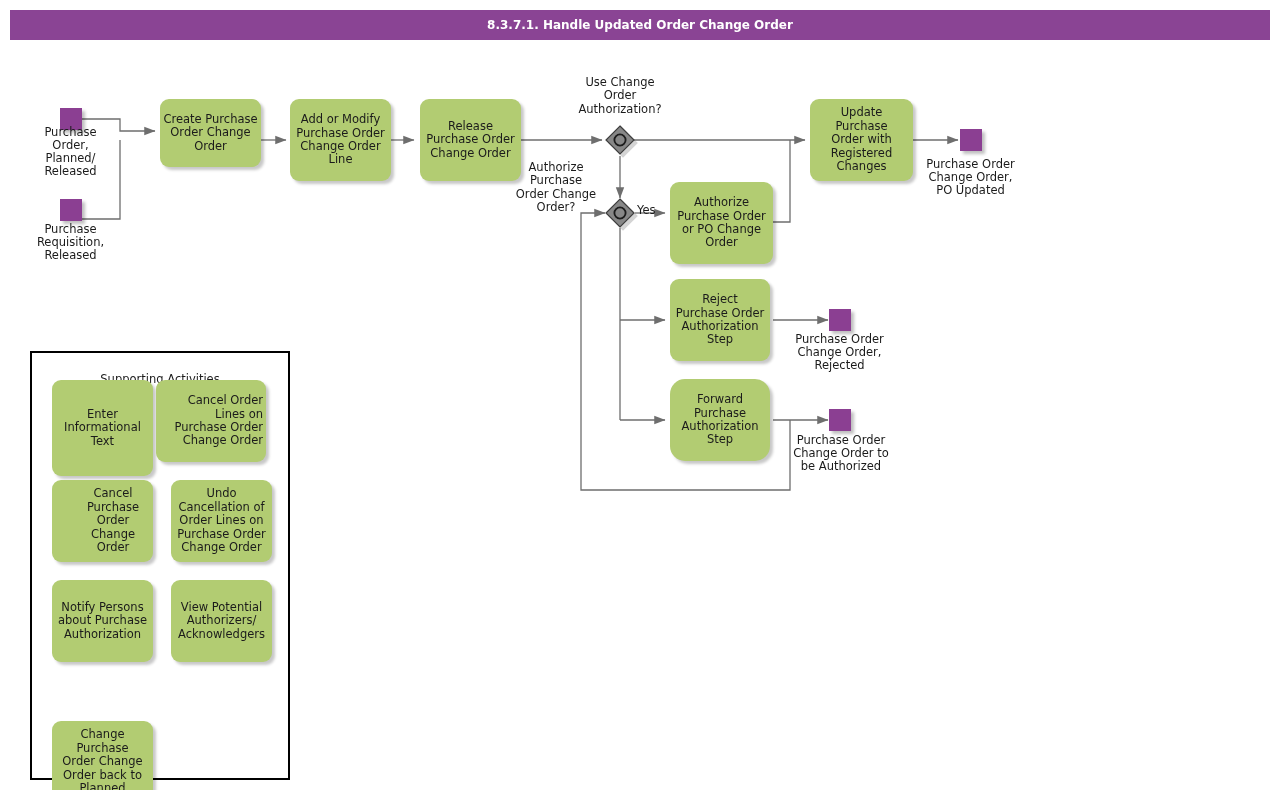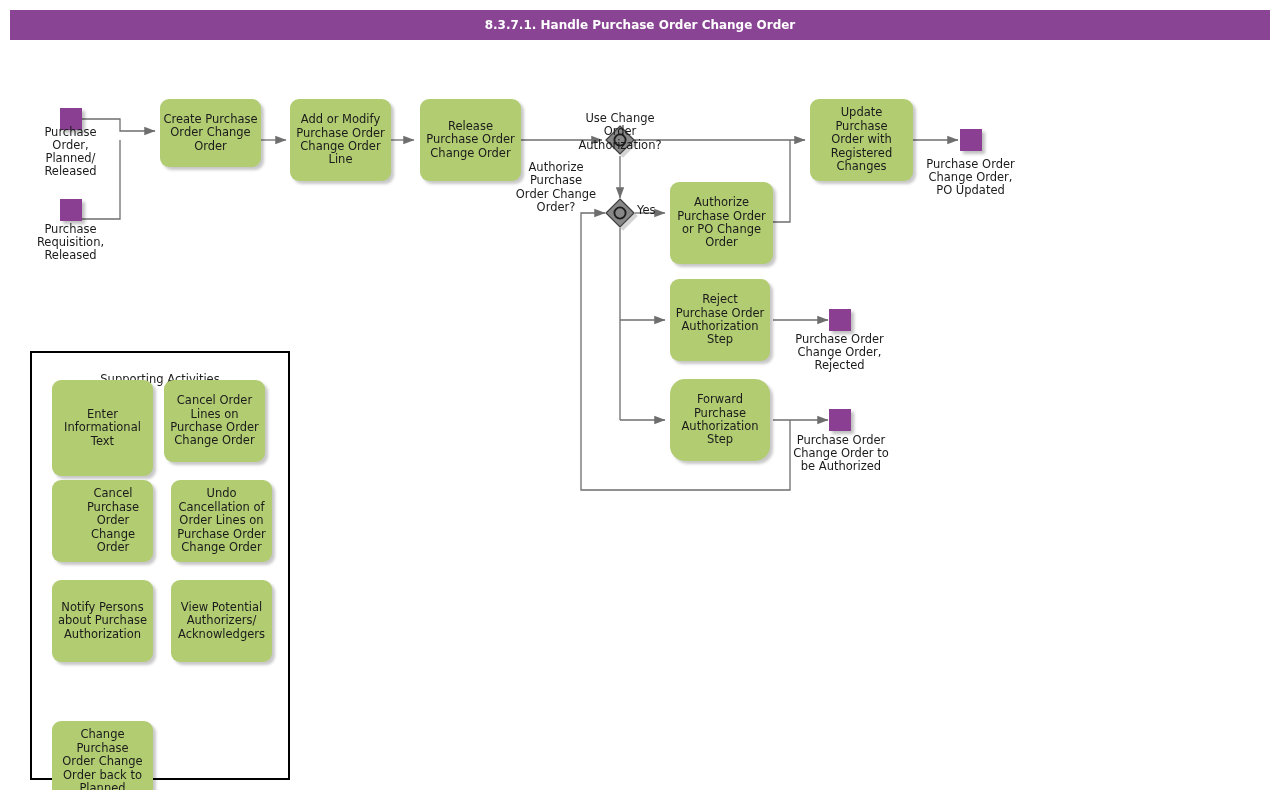--- a/index.html
+++ b/index.html
@@ -103,21 +103,21 @@
     font-size: 11.5px;
     color: #1b1b1b;
     font-family: "DejaVu Sans", sans-serif;
     margin-top: 8px;
   }
 </style>
 </head>
 <body>
 
 <div id="title-bar">
-  <span class="title-text">8.3.7.1. Handle Purchase Order Change Order</span>
+  <span class="title-text">8.3.7.1. Handle Updated Order Change Order</span>
 </div>
 
 <svg id="connector-layer" viewBox="0 0 1280 790" width="1280" height="790">
   <defs>
     <marker id="arrow" viewBox="0 0 10 8" refX="9.2" refY="4" markerWidth="9" markerHeight="7.2" orient="auto-start-reverse">
       <path d="M0,0.4 L9.6,4 L0,7.6 Z" fill="#6e6e6e"></path>
     </marker>
     <filter id="shadowGw" x="-40%" y="-40%" width="200%" height="200%">
       <feOffset dx="3" dy="3" in="SourceAlpha" result="off"></feOffset>
       <feColorMatrix in="off" type="matrix" values="0 0 0 0 0.13  0 0 0 0 0.13  0 0 0 0 0.13  0 0 0 0.28 0" result="sh"></feColorMatrix>
@@ -201,21 +201,21 @@
 </div>
 
 <div class="task" style="left:670px; top:279px; width:100px; height:82px;">
   <span class="lbl">Reject<br>Purchase Order<br>Authorization<br>Step</span>
 </div>
 
 <div class="task" style="left:670px; top:379px; width:100px; height:82px;border-radius:15px;">
   <span class="lbl">Forward<br>Purchase<br>Authorization<br>Step</span>
 </div>
 
-<div class="gateway-label" style="left:551px; top:76px; width:138px;margin-top:36px;">Use Change<br>Order<br>Authorization?</div>
+<div class="gateway-label" style="left:551px; top:76px; width:138px;">Use Change<br>Order<br>Authorization?</div>
 
 <div class="gateway-label" style="left:508px; top:161px; width:96px;">Authorize<br>Purchase<br>Order Change<br>Order?</div>
 
 <div class="flow-label" style="left:637px; top:203px;">Yes</div>
 
 <div class="event-sq" style="left:960px; top:129px;"></div>
 <div class="event-label" style="left:905px; top:158px; width:131px;">Purchase Order<br>Change Order,<br>PO Updated</div>
 
 <div class="event-sq" style="left:829px; top:309px;"></div>
 <div class="event-label" style="left:774px; top:333px; width:131px;">Purchase Order<br>Change Order,<br>Rejected</div>
@@ -223,21 +223,21 @@
 <div class="event-sq" style="left:829px; top:409px;"></div>
 <div class="event-label" style="left:774px; top:434px; width:134px;">Purchase Order<br>Change Order to<br>be Authorized</div>
 
 <div id="support-panel">
   <div class="panel-title">Supporting Activities</div>
 
   <div class="task" style="left:20px; top:27px; width:101px; height:96px;">
     <span class="lbl">Enter<br>Informational<br>Text</span>
   </div>
 
-  <div class="task" style="left:132px; top:27px; width:101px; height:82px;">
+  <div class="task" style="left:124px; top:27px; width:110px; height:82px;text-align:right;">
     <span class="lbl">Cancel Order<br>Lines on<br>Purchase Order<br>Change Order</span>
   </div>
 
   <div class="task" style="left:20px; top:127px; width:101px; height:82px;padding-left:24px;">
     <span class="lbl">Cancel Purchase<br>Order Change<br>Order</span>
   </div>
 
   <div class="task" style="left:139px; top:127px; width:101px; height:82px;">
     <span class="lbl">Undo<br>Cancellation of<br>Order Lines on<br>Purchase Order<br>Change Order</span>
   </div>

